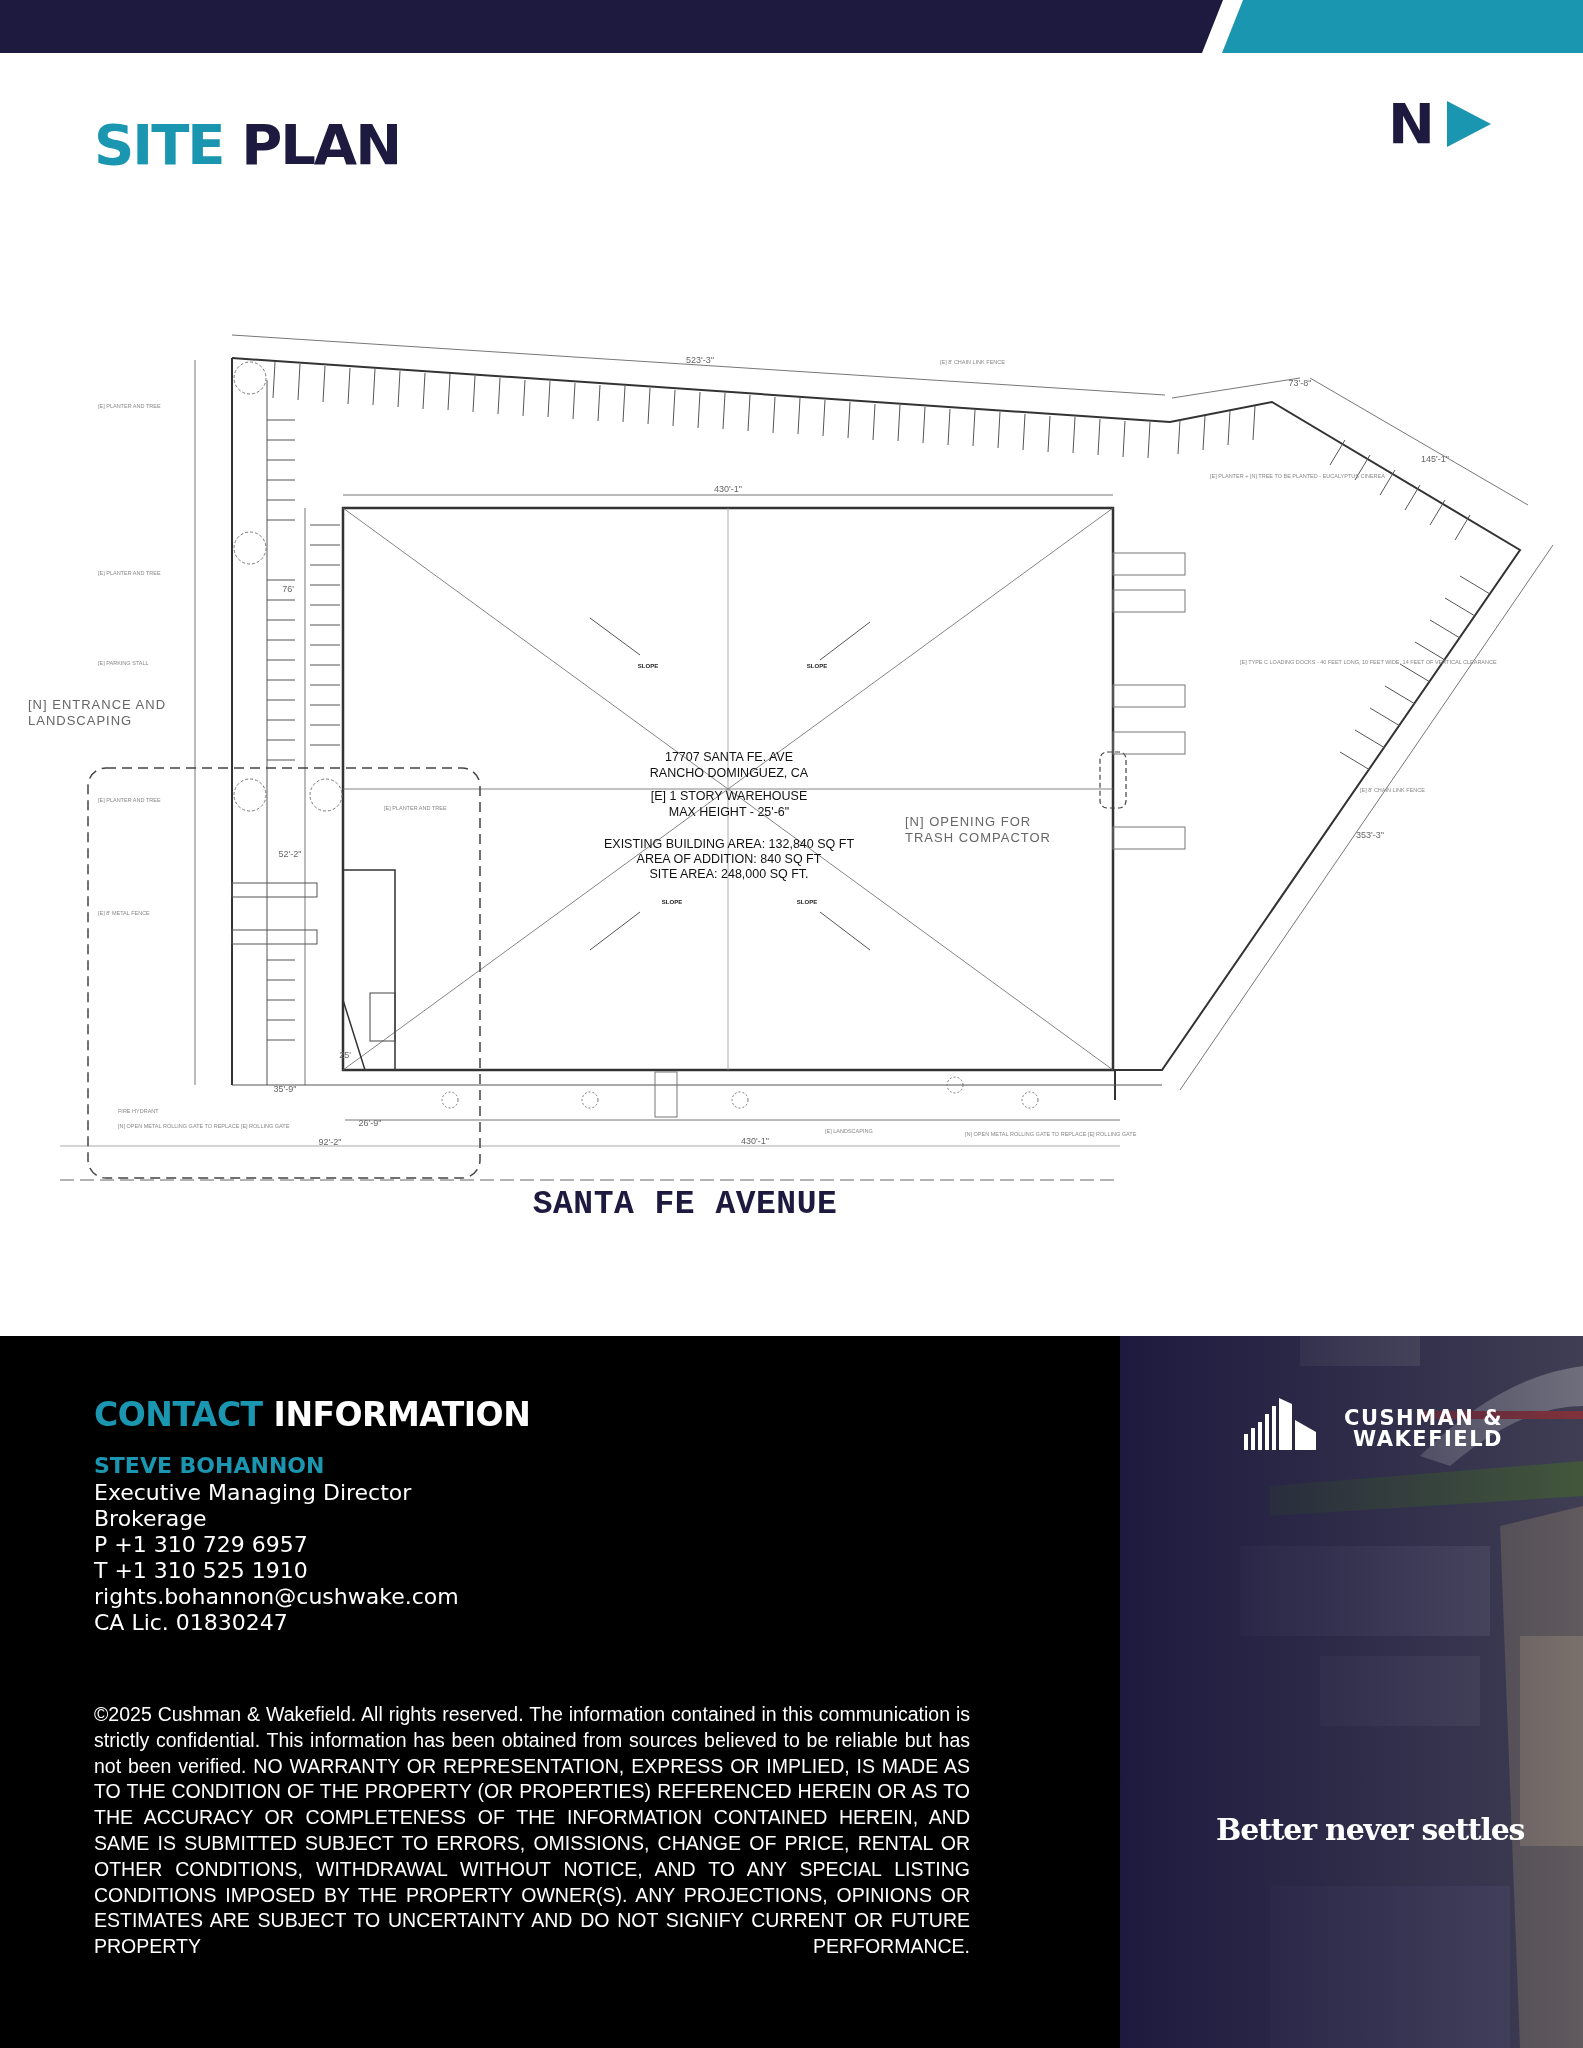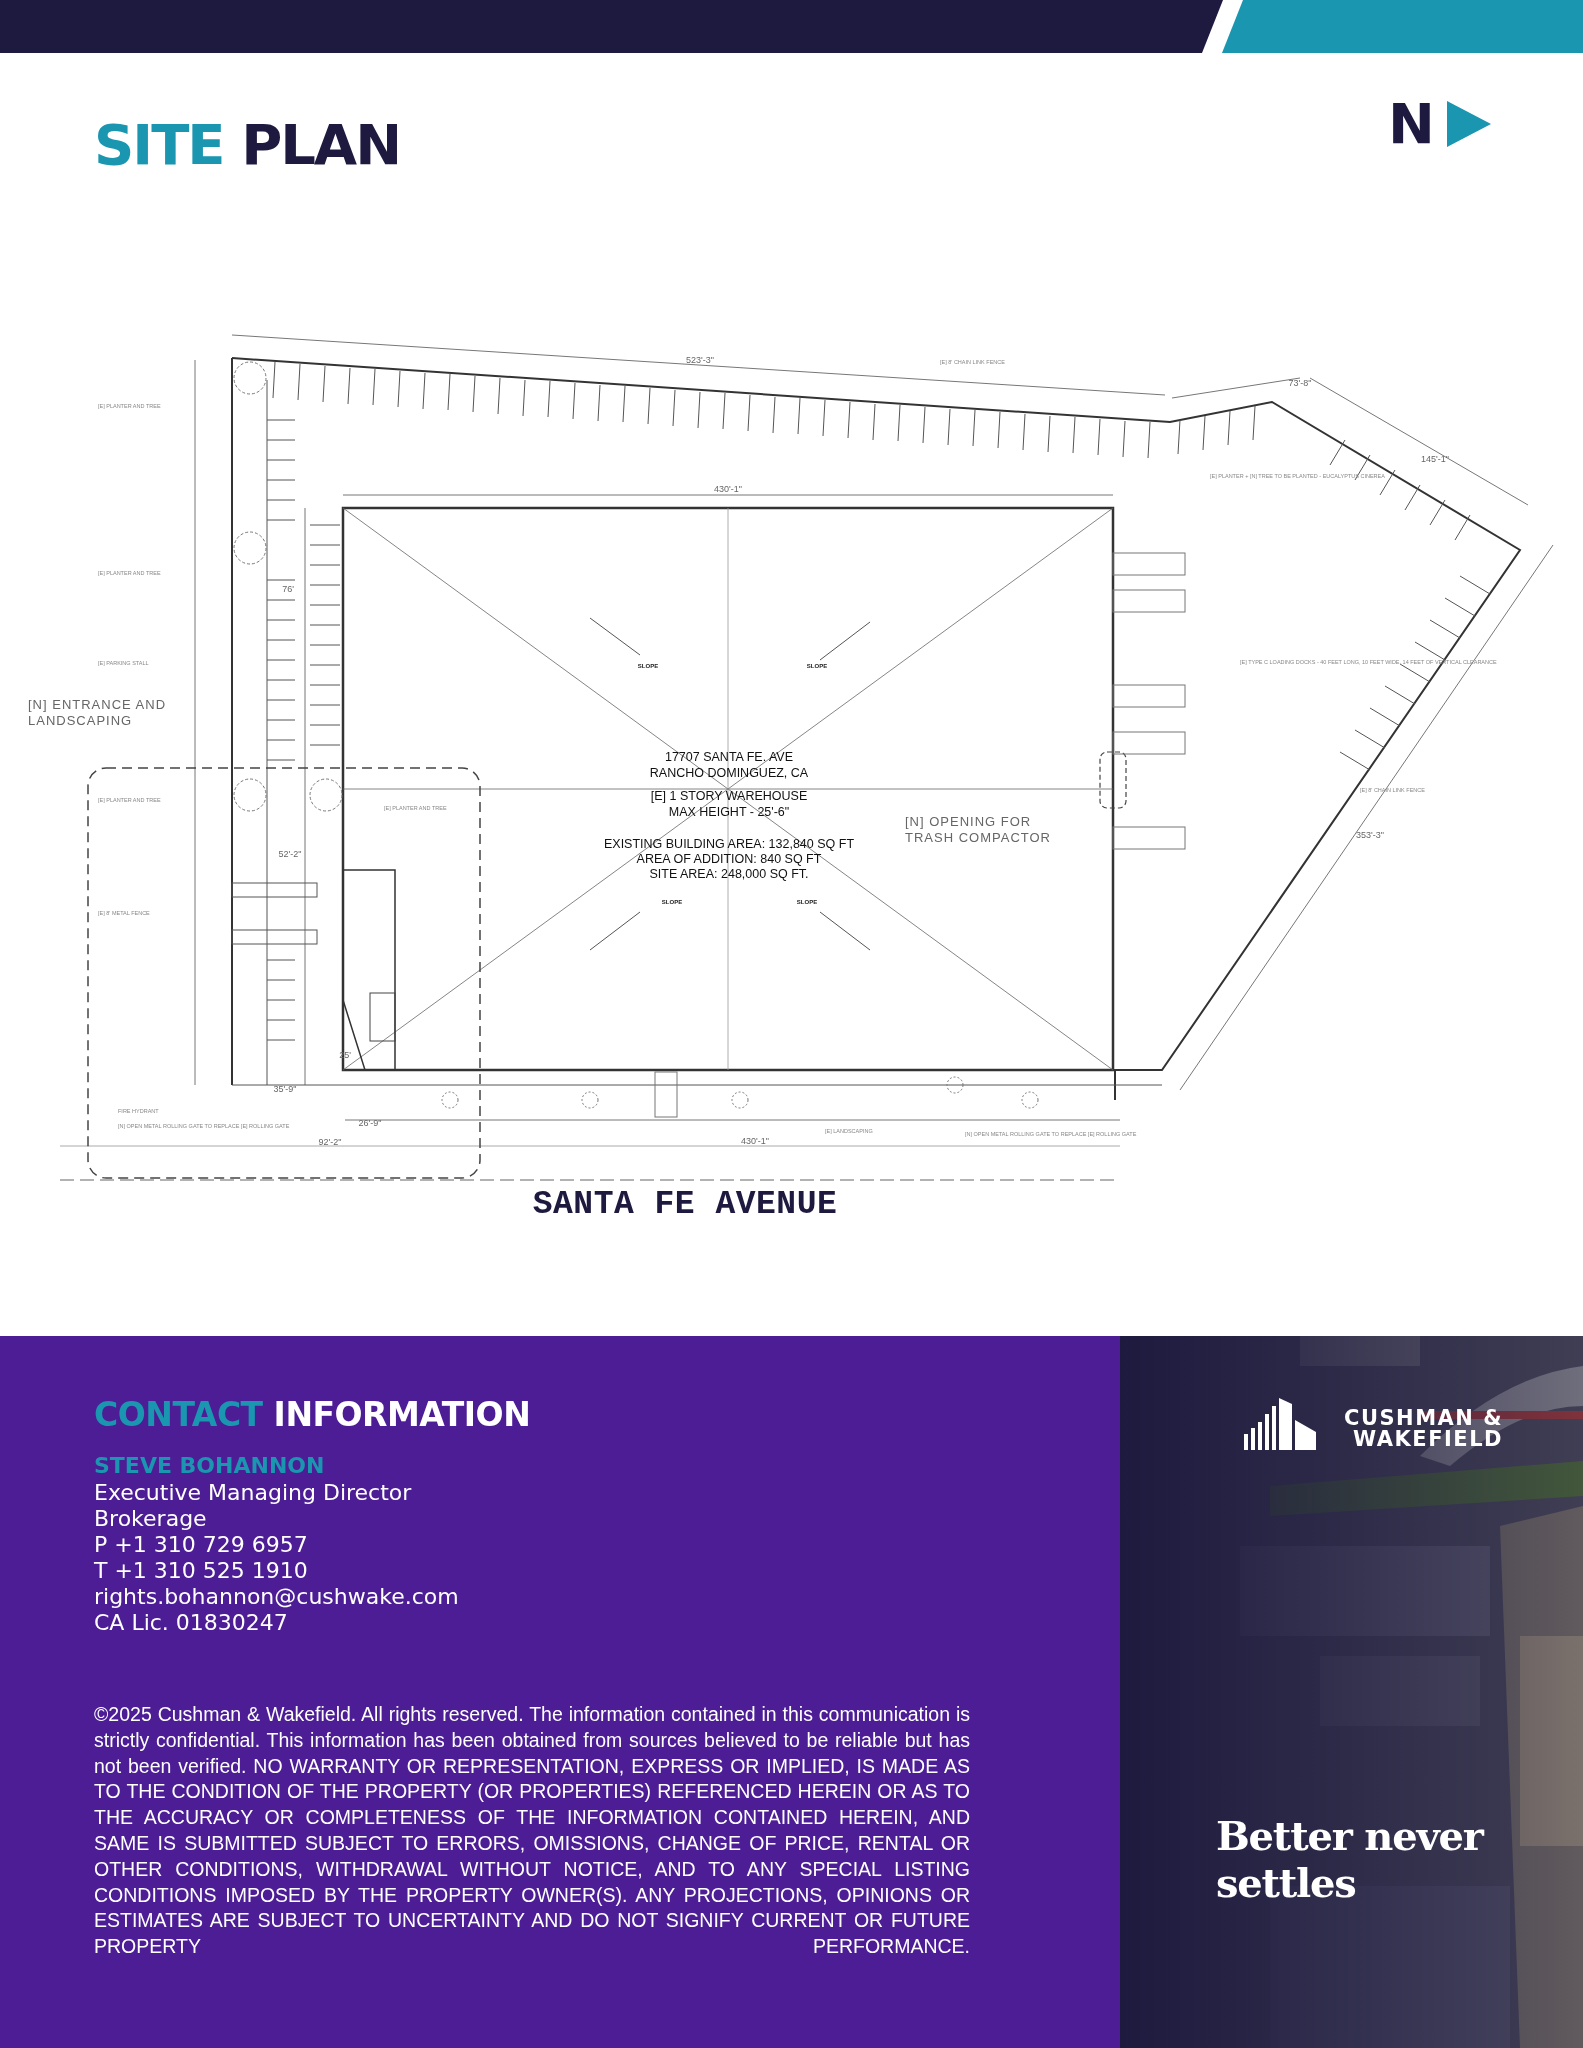--- a/index.html
+++ b/index.html
@@ -5,32 +5,32 @@
   html,body{margin:0;padding:0;}
   body{width:1583px;height:2048px;position:relative;background:#ffffff;overflow:hidden;font-family:"Liberation Sans",sans-serif;}
   .topbar{position:absolute;left:0;top:0;width:1583px;height:53px;}
   .page-title{position:absolute;left:94px;top:88px;font-family:"DejaVu Sans",sans-serif;font-weight:bold;font-size:56px;letter-spacing:-2px;line-height:1;margin-top:29px;}
   .page-title .accent{color:#1a96b0;}
   .page-title .dark{color:#1e1a3f;}
   .north{position:absolute;left:1388px;top:96px;display:flex;align-items:center;gap:12px;}
   .north .letter{font-family:"DejaVu Sans",sans-serif;font-weight:bold;font-size:56px;color:#1e1a3f;line-height:1;}
   .plan{position:absolute;left:0;top:310px;width:1583px;height:880px;}
   .street{position:absolute;left:0;width:1370px;top:1186px;text-align:center;font-family:Liberation Mono, monospace;font-weight:bold;font-size:33px;color:#1e1a3f;letter-spacing:0.5px;}
-  .footer{position:absolute;left:0;top:1336px;width:1583px;height:712px;background:#4c1d95;overflow:hidden;}
+  .footer{position:absolute;left:0;top:1336px;width:1583px;height:712px;background:#000000;overflow:hidden;}
   .photo{position:absolute;left:1120px;top:0;width:463px;height:712px;}
   .contact-head{position:absolute;left:94px;top:62px;font-family:"DejaVu Sans",sans-serif;font-weight:bold;font-size:33px;line-height:1;letter-spacing:-0.5px;}
   .contact-head .accent{color:#1a96b0;}
   .contact-head .light{color:#ffffff;}
   .contact-name{position:absolute;left:94px;top:117px;font-family:"DejaVu Sans",sans-serif;font-weight:bold;font-size:22px;color:#1a96b0;}
   .contact-lines{position:absolute;left:94px;top:144px;color:#ffffff;font-family:"DejaVu Sans",sans-serif;font-size:22px;line-height:26px;}
   .contact-lines div{white-space:nowrap;}
   .disclaimer{position:absolute;left:94px;top:366px;width:876px;color:#ffffff;font-family:"Liberation Sans",sans-serif;font-size:19.5px;line-height:25.8px;text-align:justify;text-align-last:justify;}
   .logo{position:absolute;left:1244px;top:62px;display:flex;align-items:flex-end;gap:28px;text-align:right;}
   .logo-text{font-family:"DejaVu Sans",sans-serif;font-weight:bold;color:#fff;font-size:21px;line-height:21px;letter-spacing:1.5px;}
-  .tagline{position:absolute;left:1216px;top:476px;color:#ffffff;font-family:"DejaVu Serif",serif;font-weight:bold;font-size:40px;letter-spacing:-1.2px;}
+  .tagline{position:absolute;left:1216px;top:476px;color:#ffffff;font-family:"DejaVu Serif",serif;font-weight:bold;font-size:30px;letter-spacing:-1.2px;}
   svg text{font-family:"Liberation Sans",sans-serif;}
 </style>
 </head>
 <body>
 
 <svg class="topbar" viewBox="0 0 1583 53" width="1583" height="53">
   <polygon points="0,0 1223,0 1202,53 0,53" fill="#1e1a3f"></polygon>
   <polygon points="1243,0 1583,0 1583,53 1222,53" fill="#1a96b0"></polygon>
 </svg>
 

